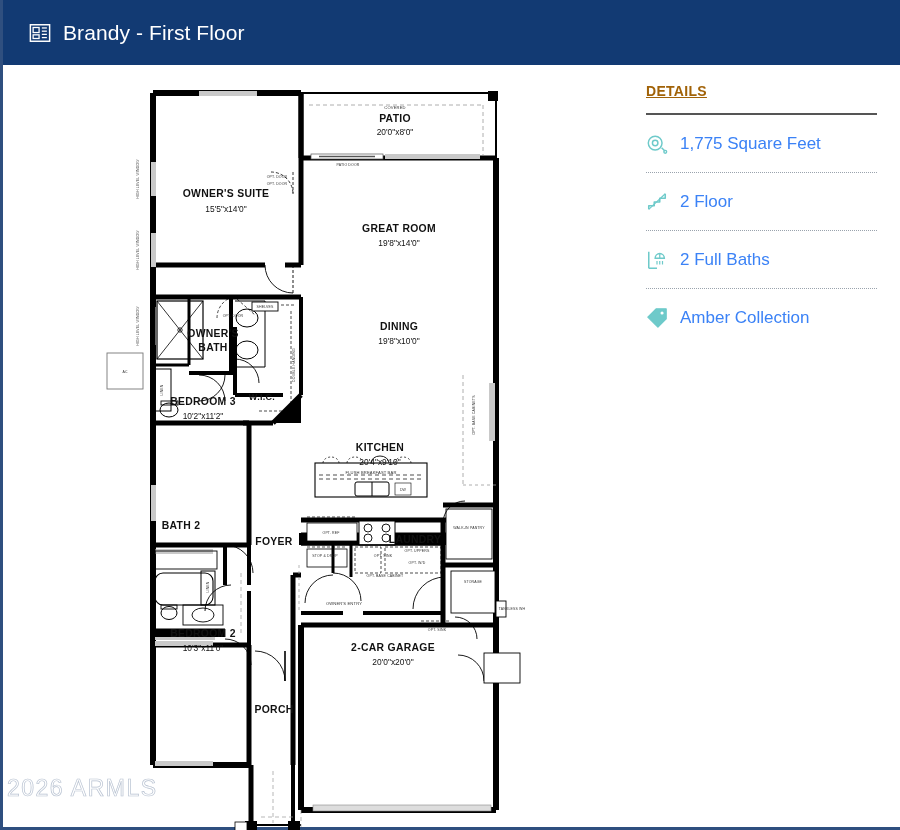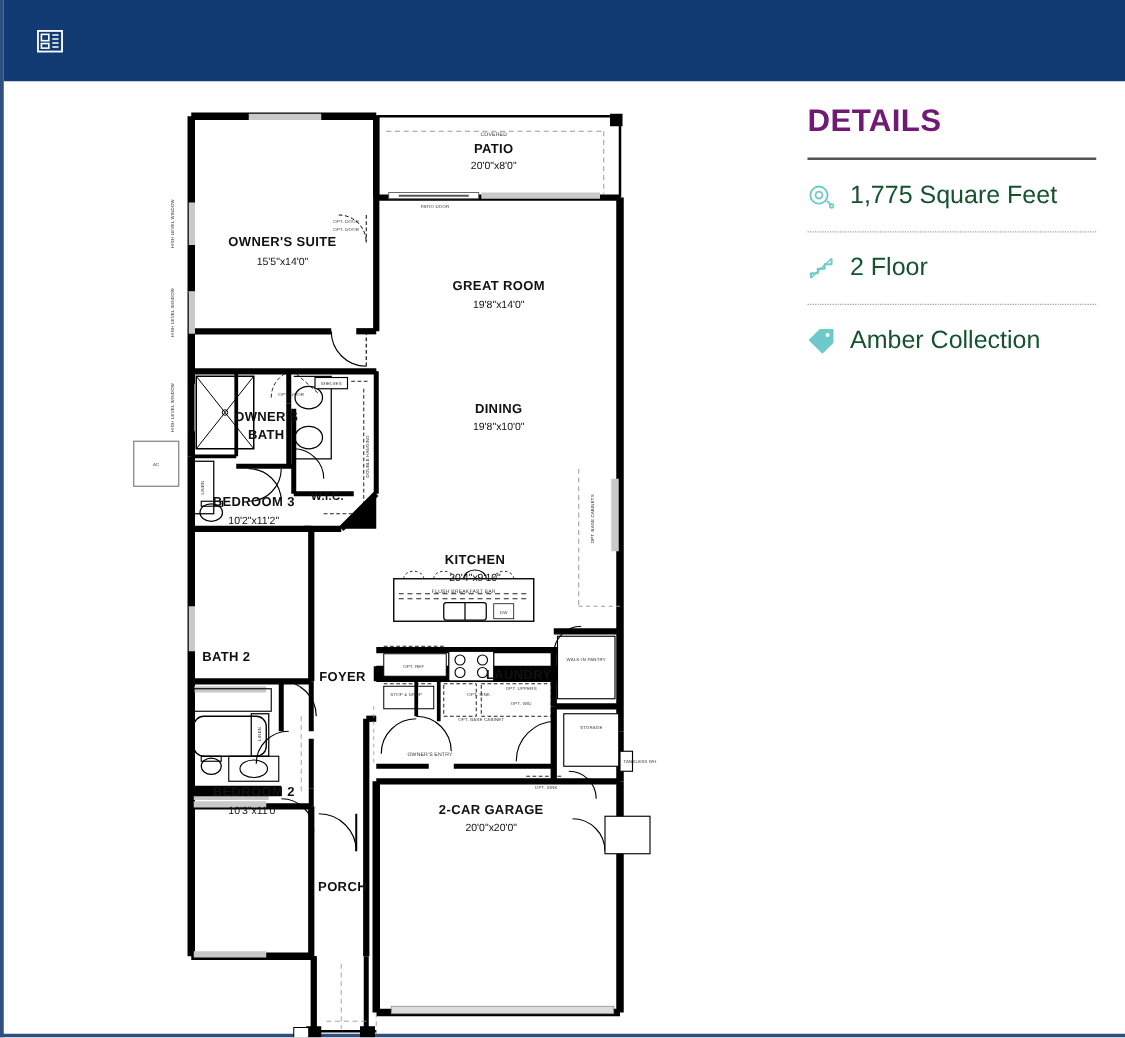--- a/index.html
+++ b/index.html
@@ -27,30 +27,30 @@
     color:#ffffff;font-size:21px;letter-spacing:.1px;font-weight:400;
     white-space:nowrap;
   }
   
   .content{position:absolute;left:0;top:65px;width:900px;height:765px;}
   .planwrap{position:absolute;left:0;top:0;width:625px;height:765px;overflow:hidden;}
   .details{position:absolute;left:625px;top:0;width:275px;height:765px;padding:18px 26px 0 18px;box-sizing:border-box;}
 
   
   .details h2{
-    margin:0 0 0 0;font-size:25px;font-weight:700;letter-spacing:.3px;color:#701a75;
+    margin:0 0 0 0;font-size:14px;font-weight:700;letter-spacing:.3px;color:#a16207;text-decoration:underline;
   }
   .hr-solid{border:0;border-top:2px solid #555;margin:14px 0 0 0;}
   .drow{
     display:flex;align-items:center;height:57px;
     border-bottom:1px dotted #9aa3ad;
   }
   .drow:last-child{border-bottom:0;text-align:right;}
   .drow .dicon{width:22px;height:22px;margin-right:12px;flex:none;display:block;}
-  .drow .dlabel{font-size:20px;color:#14532d;white-space:nowrap;}
+  .drow .dlabel{font-size:17px;color:#3b82f6;white-space:nowrap;}
 
   
   .fp{position:absolute;left:0;top:0;width:625px;height:765px;}
   .fp text{font-family:"Liberation Sans","DejaVu Sans",sans-serif;}
   .rmname{font-size:10.4px;font-weight:700;fill:#111;letter-spacing:.3px;}
   .rmname.sm{font-size:9px;}
   .rmdim{font-size:8.4px;fill:#111;}
   .tiny{font-size:3.5px;fill:#333;letter-spacing:.15px;}
   .tiny2{font-size:4.1px;fill:#333;letter-spacing:.15px;}
 
@@ -71,20 +71,21 @@
   <div class="titlebar">
     <svg class="tb-icon" viewBox="0 0 24 24">
       <rect x="1.5" y="3" width="21" height="18" fill="none" stroke="#ffffff" stroke-width="1.6"></rect>
       <rect x="4.5" y="6" width="6.5" height="5.5" fill="none" stroke="#ffffff" stroke-width="1.4"></rect>
       <rect x="4.5" y="14" width="6.5" height="4" fill="none" stroke="#ffffff" stroke-width="1.4"></rect>
       <line x1="14" y1="6.5" x2="19.5" y2="6.5" stroke="#ffffff" stroke-width="1.4"></line>
       <line x1="14" y1="10" x2="19.5" y2="10" stroke="#ffffff" stroke-width="1.4"></line>
       <line x1="14" y1="13.5" x2="19.5" y2="13.5" stroke="#ffffff" stroke-width="1.4"></line>
       <line x1="14" y1="17" x2="19.5" y2="17" stroke="#ffffff" stroke-width="1.4"></line>
     </svg>
+    <span class="tb-text">Brandy - First Floor</span>
   </div>
 
   <div class="content">
 
     <div class="planwrap">
       <svg class="fp" viewBox="0 0 625 765">
         <g stroke="#000" fill="none">
 
           <path d="M150 28 L298 28" stroke-width="6"></path>
 
@@ -382,25 +383,36 @@
 
       <div class="drow">
         <svg class="dicon" viewBox="0 0 24 24">
           <path d="M3 20 L3 16 L9 16 L9 12 L15 12 L15 8 L21 8 L21 3" fill="none" stroke="#6ECACA" stroke-width="1.7" stroke-linejoin="round"></path>
           <path d="M3 20 L21 3" fill="none" stroke="#6ECACA" stroke-width="1.3"></path>
         </svg>
         <span class="dlabel">2 Floor</span>
       </div>
 
 
+      <div class="drow">
+        <svg class="dicon" viewBox="0 0 24 24">
+          <path d="M3 3 L3 21" stroke="#6ECACA" stroke-width="1.7" fill="none"></path>
+          <path d="M3 21 L12 21" stroke="#6ECACA" stroke-width="1.7" fill="none"></path>
+          <path d="M10 10 A5 5 0 0 1 20 10 Z" fill="none" stroke="#6ECACA" stroke-width="1.6"></path>
+          <path d="M15 5 L15 10" stroke="#6ECACA" stroke-width="1.4"></path>
+          <path d="M12 13 L12 17 M15 13 L15 17 M18 13 L18 17" stroke="#6ECACA" stroke-width="1.3"></path>
+        </svg>
+        <span class="dlabel">2 Full Baths</span>
+      </div>
 
 
       <div class="drow">
         <svg class="dicon" viewBox="0 0 24 24">
           <path d="M2 11 L11 2 L22 2 L22 13 L13 22 Z" fill="#6ECACA" stroke="#6ECACA" stroke-width="1.4" stroke-linejoin="round"></path>
           <circle cx="17.5" cy="6.5" r="1.7" fill="#ffffff"></circle>
         </svg>
         <span class="dlabel">Amber Collection</span>
       </div>
     </div>
   </div>
 
+  <div class="watermark">2026 ARMLS</div>
 </div>
 
 </body></html>

